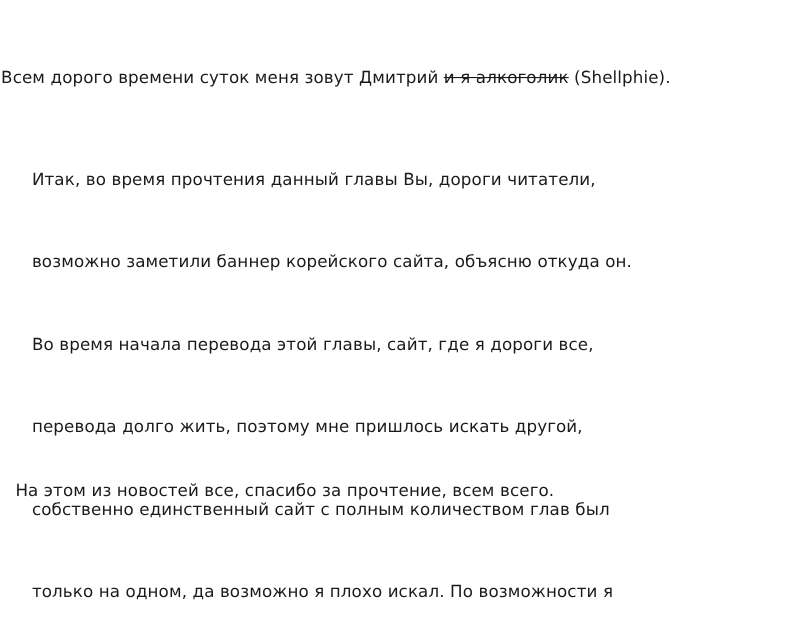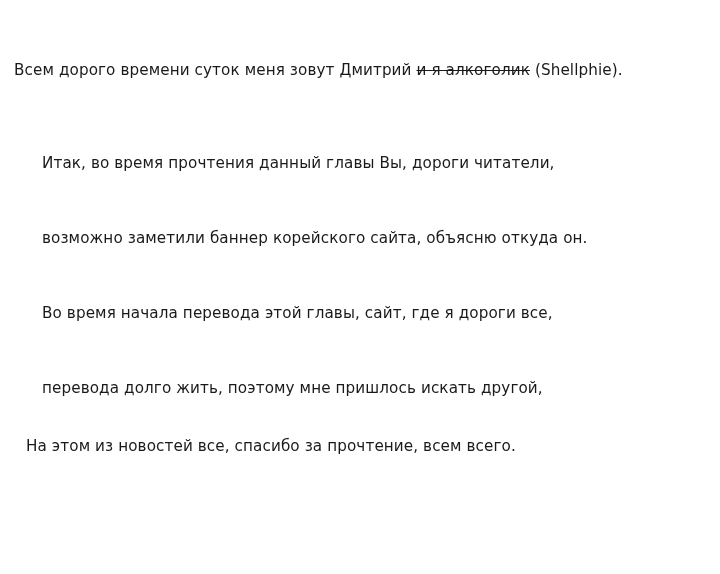--- a/index.html
+++ b/index.html
@@ -12,21 +12,21 @@
     background: #ffffff;
     font-family: "DejaVu Sans", sans-serif;
     color: #1a1a1a;
     overflow: hidden;
   }
   .page {
     position: relative;
     width: 720px;
     height: 574px;
     box-sizing: border-box;
-    padding: 58px 14px 0 14px;
+    padding: 58px 14px 0 1px;
   }
   .para {
     font-size: 15.2px;
     line-height: 25px;
     letter-spacing: 0.1px;
     color: #1a1a1a;
     white-space: pre-wrap;
   }
   .greeting {
     margin: 0 0 18px 0;
@@ -37,36 +37,38 @@
   .body-block {
     margin: 0;
   }
   .body-block .line {
     display: block;
     white-space: pre;
     margin-left: 28px;
   }
   .closing {
     position: absolute;
-    left: 26px;
+    left: 14px;
     top: 434px;
     margin: 0;
   }
 </style>
 </head>
 <body>
 
 <div class="page">
 
   <p class="para greeting"><span>Всем дорого времени суток меня зовут Дмитрий </span><span class="strike">и я алкоголик</span><span> (Shellphie).</span></p>
 
   <p class="para body-block">
     <span class="line">Итак, во время прочтения данный главы Вы, дороги читатели,</span>
     <span class="line">возможно заметили баннер корейского сайта, объясню откуда он.</span>
     <span class="line">Во время начала перевода этой главы, сайт, где я дороги все,</span>
     <span class="line">перевода долго жить, поэтому мне пришлось искать другой,</span>
+    <span class="line">собственно единственный сайт с полным количеством глав был</span>
+    <span class="line">только на одном, да возможно я плохо искал. По возможности я</span>
     
     
   </p>
 
   <p class="para closing">На этом из новостей все, спасибо за прочтение, всем всего.</p>
 
 </div>
 
 </body></html>

